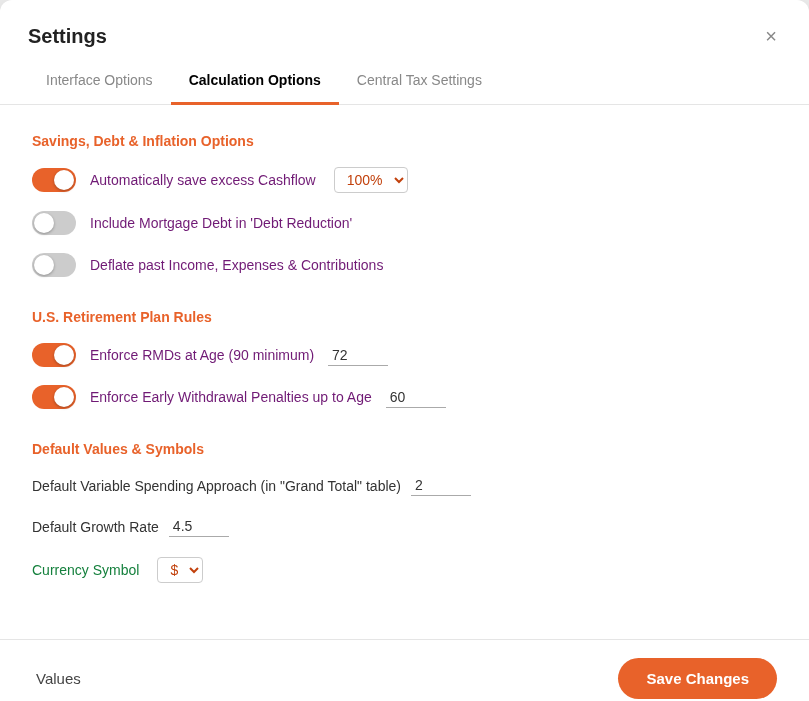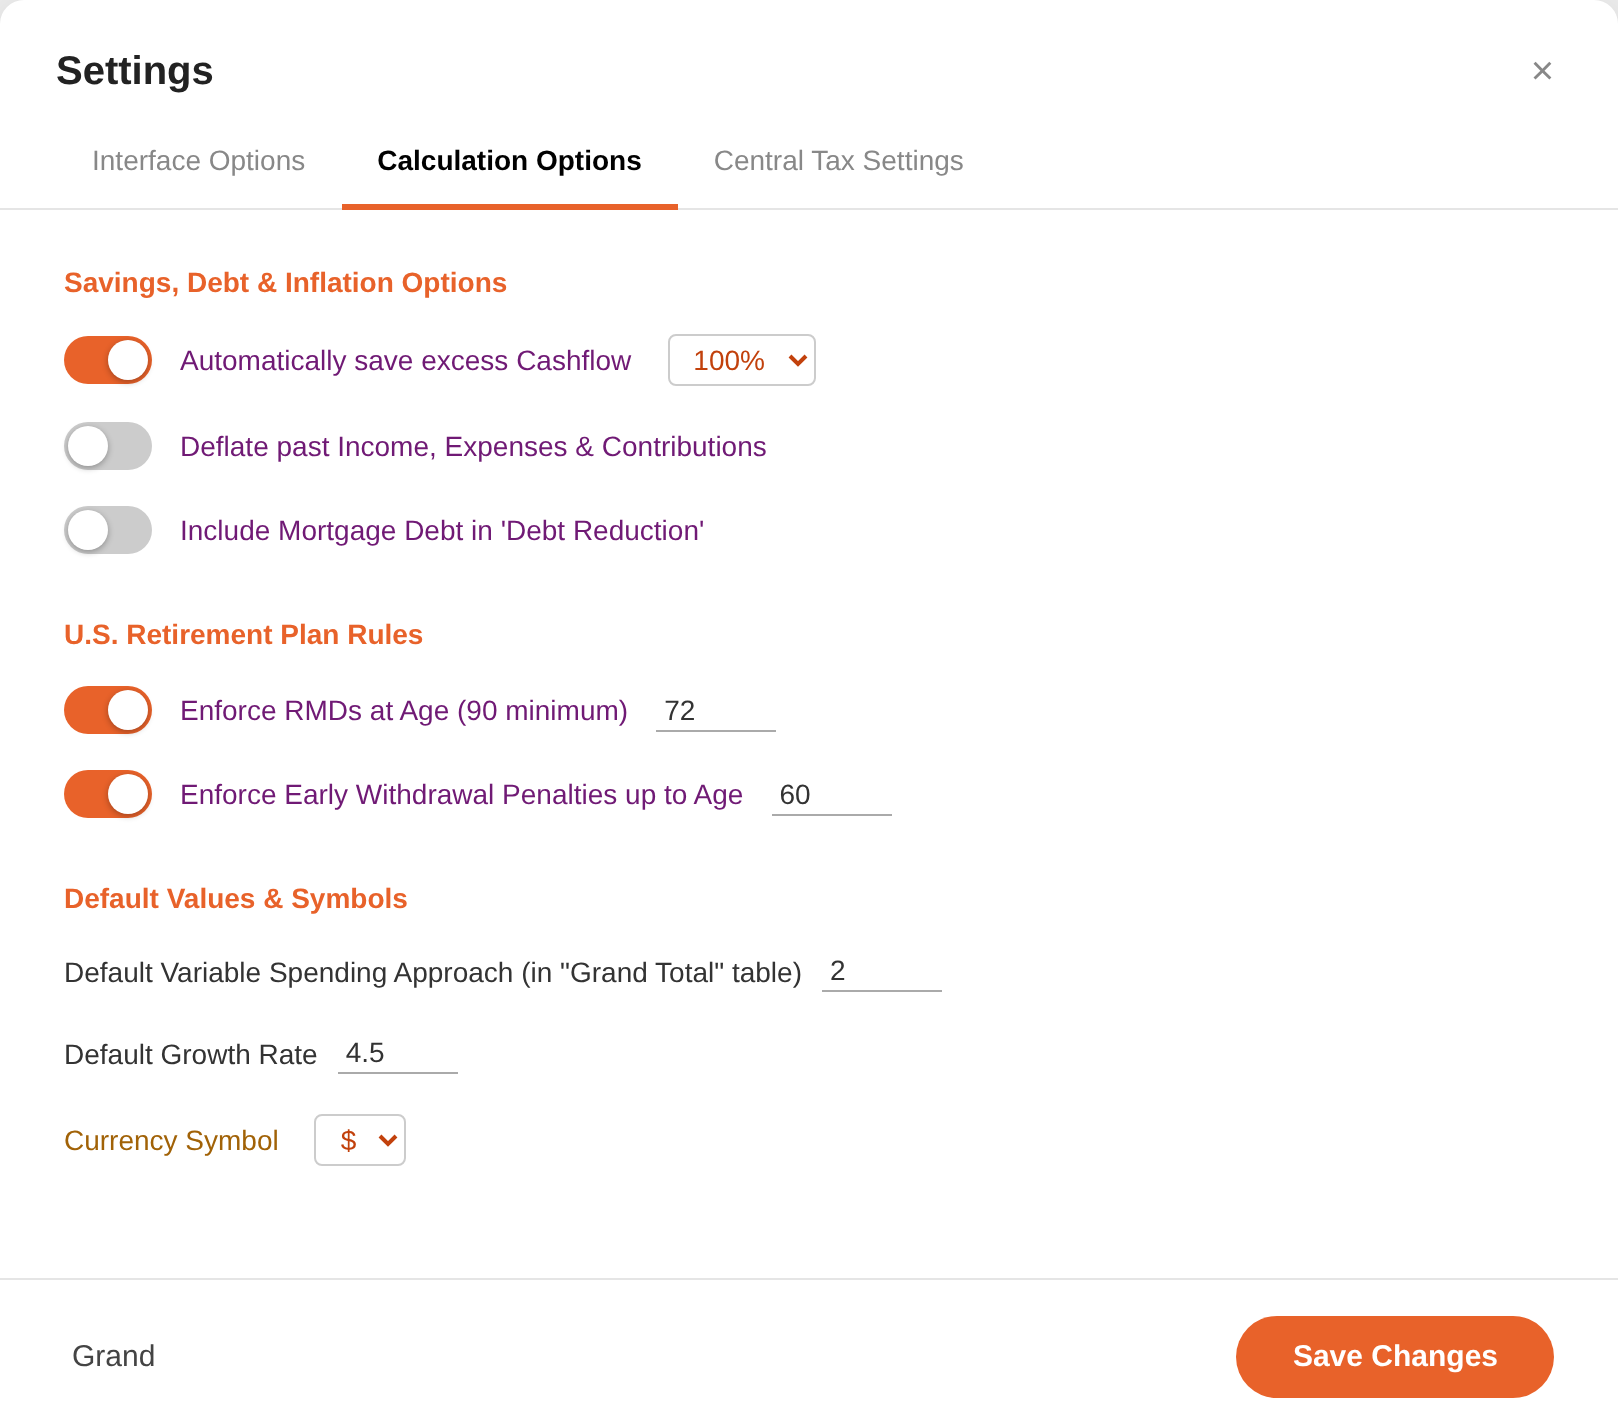--- a/index.html
+++ b/index.html
@@ -200,21 +200,21 @@
       margin-bottom: 18px;
     }
     .currency-row {
       display: flex;
       align-items: center;
       gap: 14px;
       margin-bottom: 10px;
     }
     .currency-label {
       font-size: 14px;
-      color: #a16207;
+      color: #15803d;
     }
   </style>
 </head>
 <body>
 
 <div class="dialog">
 
   <div class="dialog-header">
     <span class="dialog-title">Settings</span>
     <button class="close-btn">×</button>
@@ -247,30 +247,30 @@
           <option>0%</option>
         </select>
       </div>
 
       <div class="option-row">
         <div class="toggle">
           <div class="toggle-track">
             <div class="toggle-thumb"></div>
           </div>
         </div>
+        <span class="option-label">Include Mortgage Debt in 'Debt Reduction'</span>
+      </div>
+
+      <div class="option-row">
+        <div class="toggle">
+          <div class="toggle-track">
+            <div class="toggle-thumb"></div>
+          </div>
+        </div>
         <span class="option-label">Deflate past Income, Expenses &amp; Contributions</span>
-      </div>
-
-      <div class="option-row">
-        <div class="toggle">
-          <div class="toggle-track">
-            <div class="toggle-thumb"></div>
-          </div>
-        </div>
-        <span class="option-label">Include Mortgage Debt in 'Debt Reduction'</span>
       </div>
     </div>
 
     <div class="section">
       <div class="section-title">U.S. Retirement Plan Rules</div>
 
       <div class="rmd-row">
         <div class="toggle">
           <div class="toggle-track on">
             <div class="toggle-thumb"></div>
@@ -311,16 +311,16 @@
           <option>€</option>
           <option>£</option>
           <option>¥</option>
         </select>
       </div>
     </div>
 
   </div>
 
   <div class="footer">
-    <button class="cancel-btn">Grand</button>
+    <button class="cancel-btn">Values</button>
     <button class="save-btn">Save Changes</button>
   </div>
 </div>
 
 </body></html>

